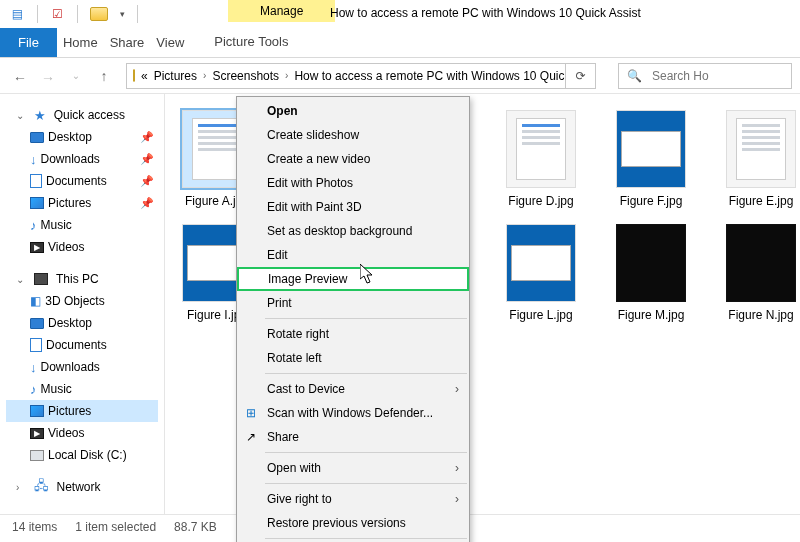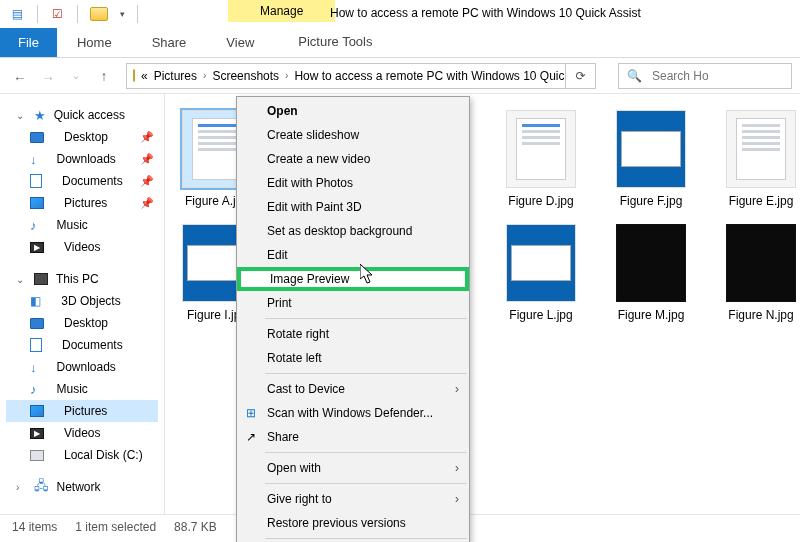--- a/index.html
+++ b/index.html
@@ -11,42 +11,42 @@
   .qat { display:flex; align-items:center; gap:8px; padding:0 6px; }
   .qat-ico { width:15px; height:15px; display:flex; align-items:center; justify-content:center; }
   .qat-sep { width:1px; height:18px; background:#ccc; margin:0 4px; }
   .folder-mini { width:18px; height:14px; background:linear-gradient(#ffe79a,#f6c742); border:1px solid #c9a227; border-radius:2px; margin-right:4px; }
   .context-tab { background:#fff292; padding:4px 32px; font-size:12px; }
   .title-text { margin-left:18px; font-size:12px; }
 
   
   .tabs-row { height:30px; display:flex; align-items:stretch; border-bottom:1px solid #d9d9d9; }
   .file-tab { background:#1979ca; color:#fff; padding:6px 18px; display:flex; align-items:center; font-size:13px; }
-  .tab { padding:6px 20px; display:flex; align-items:center; font-size:13px; color:#444; cursor:default; }
+  .tab { padding:6px 6px; display:flex; align-items:center; font-size:13px; color:#444; cursor:default; }
   .tools-tab { padding:6px 12px; font-size:13px; color:#444; }
 
   
   .addrbar { height:36px; display:flex; align-items:center; padding:0 8px; background:#fff; border-bottom:1px solid #e5e5e5; }
   .nav-btn { width:24px; height:24px; display:flex; align-items:center; justify-content:center; color:#666; font-size:14px; }
   .nav-btn.disabled { color:#bbb; }
   .nav-btn + .nav-btn { margin-left:4px; }
   .addr-field { flex:0 0 440px; height:26px; border:1px solid #c7c7c7; margin-left:10px; display:flex; align-items:center; padding:0 6px; gap:6px; overflow:hidden; }
   .addr-field .folder-mini { width:16px; height:13px; margin:0; }
   .crumb { white-space:nowrap; }
   .crumb-sep { color:#666; font-size:10px; }
   .refresh { width:30px; height:26px; border-top:1px solid #c7c7c7; border-right:1px solid #c7c7c7; border-bottom:1px solid #c7c7c7; display:flex; align-items:center; justify-content:center; color:#555; }
   .search-field { margin-left:22px; flex:1; height:26px; border:1px solid #c7c7c7; display:flex; align-items:center; padding:0 8px; gap:8px; color:#888; overflow:hidden;}
   .search-field input { border:none; outline:none; flex:1; font-size:12px; color:#333; }
 
   
   .main { display:flex; height:420px; }
   .sidebar { width:165px; border-right:1px solid #e5e5e5; padding:10px 6px; overflow:hidden; }
   .side-item { display:flex; align-items:center; height:22px; padding:0 4px 0 10px; gap:8px; }
   .side-item.lvl2 { padding-left:24px; justify-content:space-between; }
-  .side-item.lvl2 .left { display:flex; align-items:center; gap:20px;text-align:center; }
+  .side-item.lvl2 .left { display:flex; align-items:center; gap:4px;text-align:center; }
   .side-item.sel { background:#cde8ff; }
   .side-ico { width:14px; height:14px; display:inline-block; }
   .pin { color:#666; font-size:11px; }
   .side-gap { height:10px; }
 
   .ico-star { color:#2e7fd4; font-size:13px; }
   .ico-desktop { width:14px; height:11px; background:#2e7fd4; border:1px solid #1a5fa8; border-radius:1px; }
   .ico-dl { color:#2e7fd4; font-size:13px; }
   .ico-doc { width:12px;height:14px;background:#fff;border:1px solid #2e7fd4;position:relative;}
   .ico-pic { width:14px;height:12px;background:linear-gradient(135deg,#2aa6ff,#2e7fd4);border:1px solid #1a5fa8;}
@@ -68,21 +68,21 @@
   .mini-doc { width:50px; height:62px; background:#fff; border:1px solid #ccc; display:flex; flex-direction:column; gap:3px; padding:5px; }
   .mini-doc .bar { height:3px; background:#cfd4da; }
   .mini-doc .bar.blue { background:#4a8fe2; }
   .mini-win { width:60px; height:36px; background:#fff; border:1px solid #aaa; }
   .filename { font-size:12px; text-align:center; white-space:nowrap; }
 
   
   .ctxmenu { position:absolute; left:236px; top:96px; width:234px; background:#f2f2f2; border:1px solid #a0a0a0; box-shadow:2px 3px 6px rgba(0,0,0,0.25); padding:2px 0; z-index:50; }
   .ctx-item { display:flex; align-items:center; height:24px; padding:0 14px 0 30px; font-size:12px; color:#000; position:relative;text-align:right; }
   .ctx-item.bold { font-weight:600; }
-  .ctx-item.hover { background:#fff; border:4px solid #22c55e; padding:0 13px 0 29px; height:24px; }
+  .ctx-item.hover { background:#fff; border:2px solid #22c55e; padding:0 13px 0 29px; height:24px; }
   .ctx-sep { height:1px; background:#d0d0d0; margin:3px 2px 3px 28px; }
   .ctx-arrow { position:absolute; right:10px; color:#555; font-size:12px; }
   .ctx-ico { position:absolute; left:6px; width:16px; height:16px; display:flex; align-items:center; justify-content:center; font-size:12px; }
 
   
   .statusbar { height:24px; border-top:1px solid #e5e5e5; display:flex; align-items:center; padding:0 12px; gap:18px; color:#555; font-size:12px; }
 
   .cursor { position:absolute; left:360px; top:264px; z-index:60; font-size:16px; pointer-events:none; }
 </style>
 </head>

